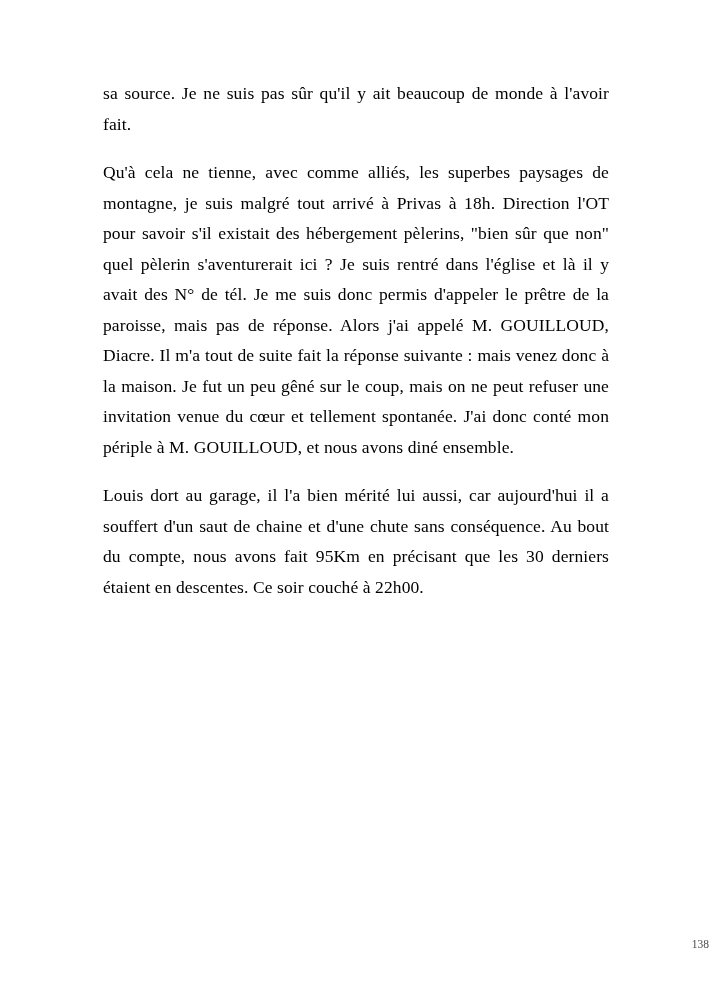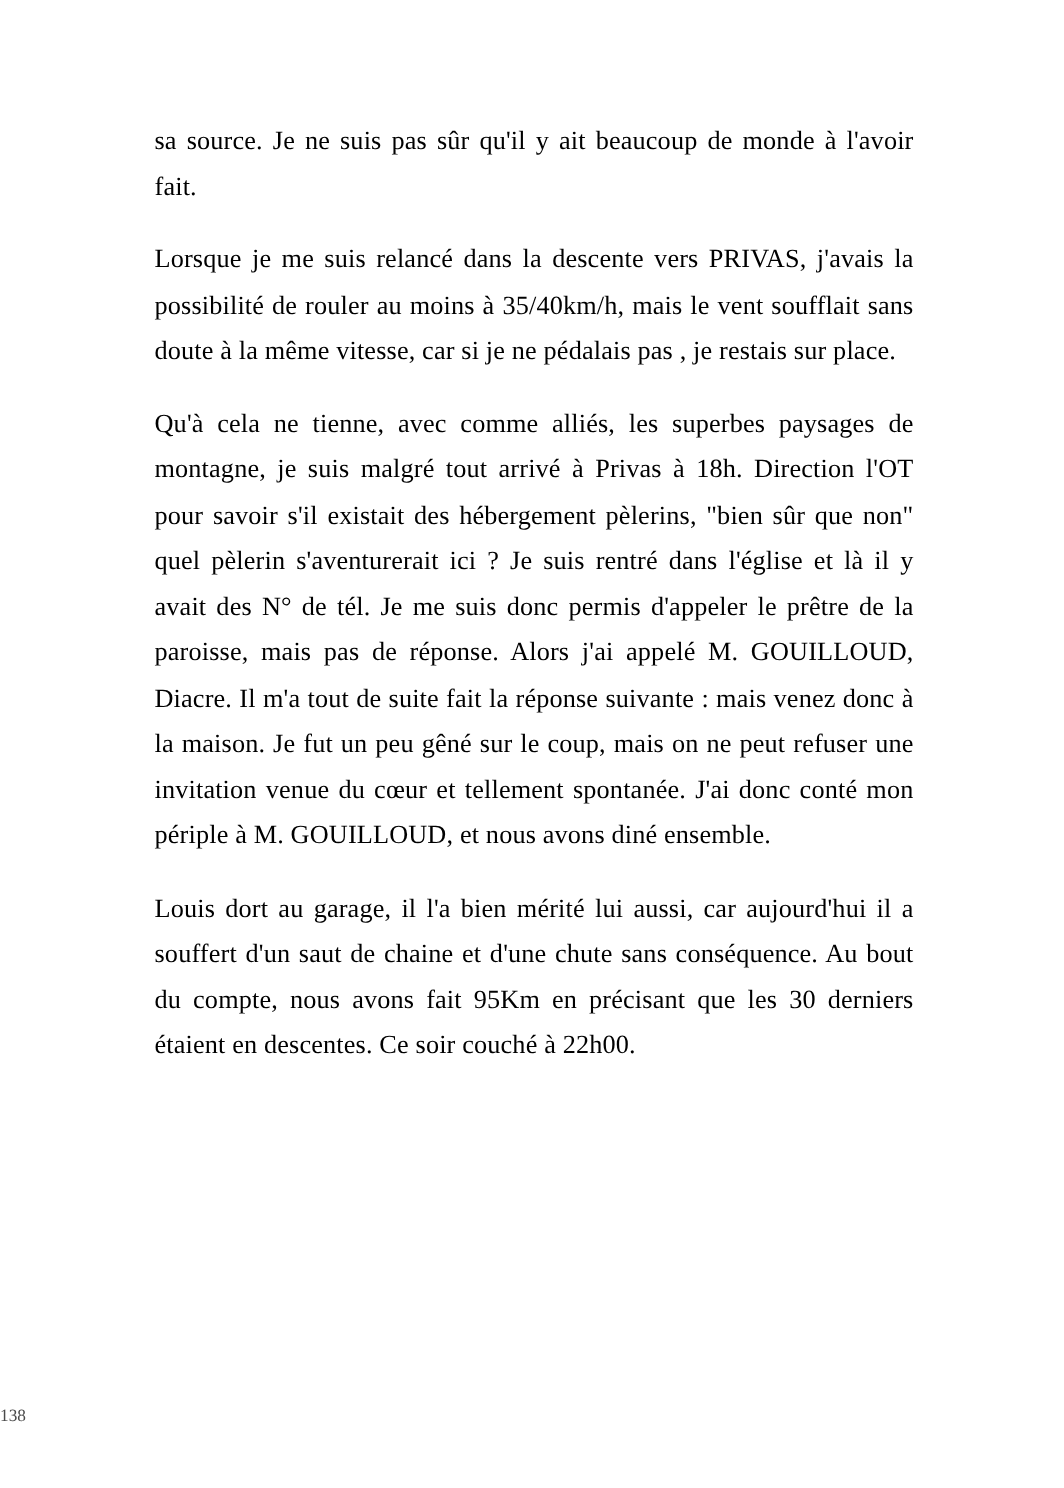--- a/index.html
+++ b/index.html
@@ -31,30 +31,29 @@
     letter-spacing: 0.1px;
   }
   .body-text p:last-child {
     margin-bottom: 12px;
   }
   .page-number {
     position: absolute;
     left: 0;
     right: 0;
     bottom: 42px;
-    text-align: left;
+    text-align: right;
     font-size: 11.5px;
     color: #4a4a4a;
     font-family: "Liberation Serif", "DejaVu Serif", serif;
   }
 </style>
 </head>
 <body>
 
 <div class="page">
   <div class="body-text">
     <p>sa source. Je ne suis pas sûr qu'il y ait beaucoup de monde à l'avoir fait.</p>
-    <p>Lorsque je me suis relancé dans la descente vers PRIVAS, j'avais la possibilité de rouler au moins à 35/40km/h, mais le vent soufflait sans doute à la même vitesse, car si je ne pédalais pas , je restais sur place.</p>
     <p>Qu'à cela ne tienne, avec comme alliés, les superbes paysages de montagne, je suis malgré tout arrivé à Privas à 18h. Direction l'OT pour savoir s'il existait des hébergement pèlerins, "bien sûr que non" quel pèlerin s'aventurerait ici ? Je suis rentré dans l'église et là il y avait des N° de tél. Je me suis donc permis d'appeler le prêtre de la paroisse, mais pas de réponse. Alors j'ai appelé M. GOUILLOUD, Diacre. Il m'a tout de suite fait la réponse suivante : mais venez donc à la maison. Je fut un peu gêné sur le coup, mais on ne peut refuser une invitation venue du cœur et tellement spontanée. J'ai donc conté mon périple à M. GOUILLOUD, et nous avons diné ensemble.</p>
     <p>Louis dort au garage, il l'a bien mérité lui aussi, car aujourd'hui il a souffert d'un saut de chaine et d'une chute sans conséquence. Au bout du compte, nous avons fait 95Km en précisant que les 30 derniers étaient en descentes. Ce soir couché à 22h00.</p>
   </div>
   <div class="page-number">138</div>
 </div>
 
 </body></html>

